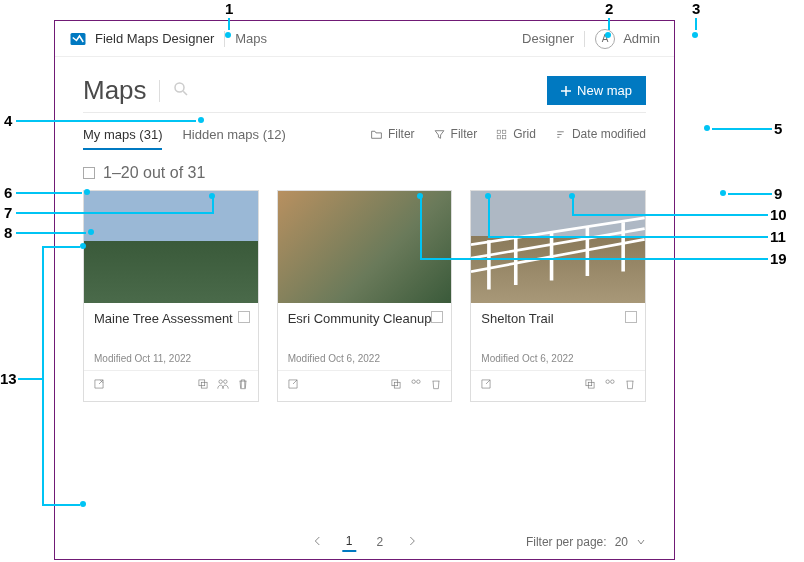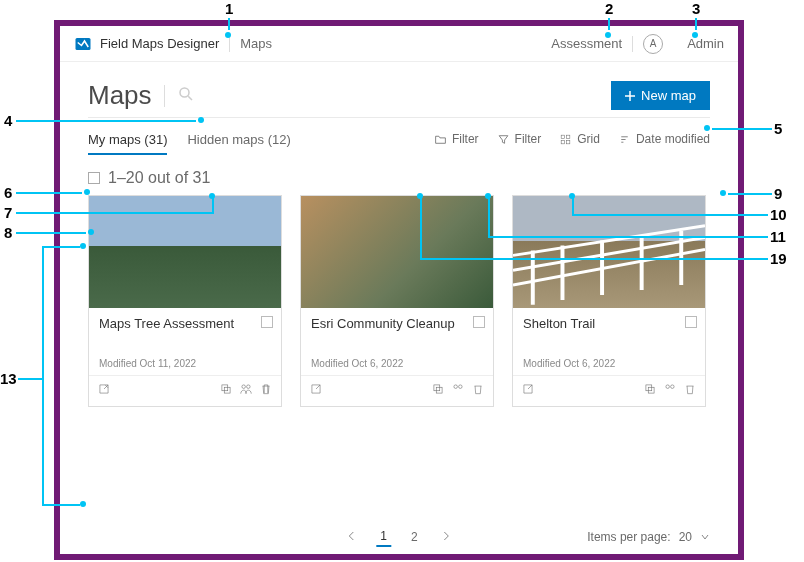--- a/index.html
+++ b/index.html
@@ -1,17 +1,17 @@
 <!DOCTYPE html>
 <html><head>
 <meta charset="utf-8">
 <style>
   * { box-sizing: border-box; margin: 0; padding: 0; }
   body { font-family: -apple-system, "Segoe UI", Arial, sans-serif; background: #fff; width: 804px; height: 562px; position: relative; overflow: hidden; }
-  .panel { position: absolute; left: 54px; top: 20px; width: 690px; height: 540px; border: 6px solid #701a75; background: #fff; }
+  .panel { position: absolute; left: 54px; top: 20px; width: 621px; height: 540px; border: 1px solid #701a75; background: #fff; }
   .header { display: flex; align-items: center; height: 36px; padding: 0 14px; border-bottom: 1px solid #eee; }
   .brand { display: flex; align-items: center; gap: 8px; color: #323232; font-size: 13px; }
   .brand-logo { width: 18px; height: 18px; }
   .sep { width: 1px; height: 16px; background: #ddd; margin: 0 10px; }
   .hdr-link { color: #6a6a6a; font-size: 13px; cursor: pointer; }
   .hdr-right { margin-left: auto; display: flex; align-items: center; }
   .avatar { width: 20px; height: 20px; border: 1px solid #aaa; border-radius: 50%; display: flex; align-items: center; justify-content: center; font-size: 10px; color: #6a6a6a; }
   .title-row { display: flex; align-items: center; padding: 18px 28px 6px; }
   .title { font-size: 26px; font-weight: 300; color: #4a4a4a; }
   .title-sep { width: 1px; height: 22px; background: #ddd; margin: 0 12px; }
@@ -59,26 +59,26 @@
     <div class="brand">
       <svg class="brand-logo" viewBox="0 0 24 24">
           <rect x="2" y="4" width="20" height="16" rx="2" fill="#0079c1"></rect>
           <path d="M5 10 L10 14 L14 8 L19 16" stroke="#fff" stroke-width="2" fill="none"></path>
         </svg>
       <span>Field Maps Designer</span>
     </div>
     <div class="sep"></div>
     <span class="hdr-link">Maps</span>
     <div class="hdr-right">
-      <span class="hdr-link">Assessment</span>
+      <span class="hdr-link">Designer</span>
       <div class="sep"></div>
       <div class="avatar">
           <span>A</span>
         </div>
-      <span class="hdr-link" style="margin-left:24px">Admin</span>
+      <span class="hdr-link" style="margin-left:8px">Admin</span>
     </div>
   </div>
 
   <div class="title-row">
     <div class="title">Maps</div>
     <div class="title-sep"></div>
     <span class="search-btn">
       <svg width="18" height="18" viewBox="0 0 24 24">
           <circle cx="10" cy="10" r="6" stroke="#ccc" stroke-width="2" fill="none"></circle>
           <line x1="15" y1="15" x2="20" y2="20" stroke="#ccc" stroke-width="2"></line>
@@ -130,21 +130,21 @@
   <div class="count-row">
     <div class="chk"></div>
     <span>1–20 out of 31</span>
   </div>
 
   <div class="cards">
     <div class="card">
       <div class="thumb t1"></div>
       <div class="card-body">
         <div class="card-chk"></div>
-        <div class="card-title">Maps Tree Assessment</div>
+        <div class="card-title">Maine Tree Assessment</div>
         <div class="card-mod">Modified Oct 11, 2022</div>
       </div>
       <div class="card-foot">
         <span class="ic"><svg width="14" height="14" viewBox="0 0 24 24">
               <path d="M5 5 h14 v14 h-14 z M14 5 l5 5" stroke="#6a6a6a" fill="none"></path>
               <path d="M12 12 l7 -7" stroke="#6a6a6a"></path>
             </svg></span>
         <span class="spacer"></span>
         <span class="ic"><svg width="14" height="14" viewBox="0 0 24 24">
               <rect x="5" y="5" width="10" height="10" stroke="#6a6a6a" fill="none"></rect>
@@ -226,21 +226,21 @@
       <span class="pg"><svg width="10" height="10" viewBox="0 0 10 10">
             <path d="M7 1 L3 5 L7 9" stroke="#888" fill="none"></path>
           </svg></span>
       <span class="pg active">1</span>
       <span class="pg">2</span>
       <span class="pg"><svg width="10" height="10" viewBox="0 0 10 10">
             <path d="M3 1 L7 5 L3 9" stroke="#888" fill="none"></path>
           </svg></span>
     </div>
     <div class="ipp">
-      <span>Items per page:</span>
+      <span>Filter per page:</span>
       <span>20</span>
       <svg width="10" height="10" viewBox="0 0 10 10">
           <path d="M2 3 L5 7 L8 3" stroke="#888" fill="none"></path>
         </svg>
     </div>
   </div>
 </div>
 
 <div class="ann-num" style="left:225px;top:0px">1</div>
 <div class="ann-line" style="left:228px;top:18px;width:2px;height:12px"></div>

